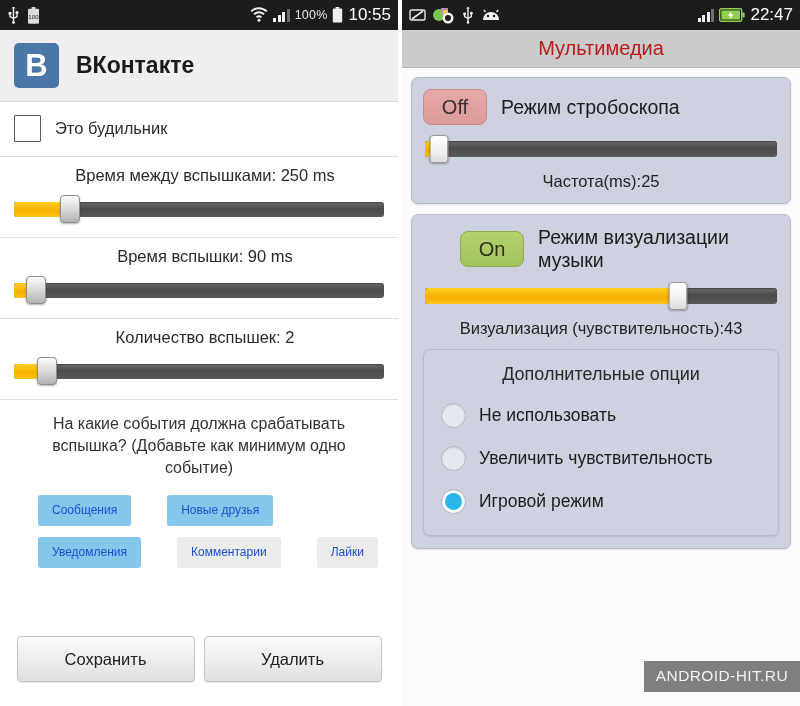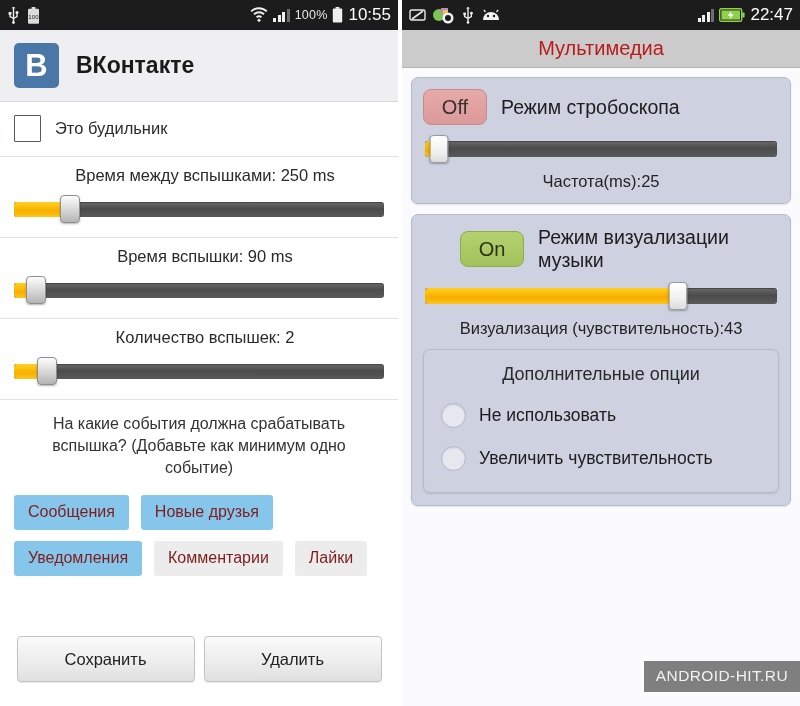--- a/index.html
+++ b/index.html
@@ -86,22 +86,22 @@
   }
 
   .hint {
     text-align: center; font-size: 16px; color: #333333; line-height: 1.38;
     padding: 13px 22px 16px;
   }
 
   .chips { padding: 0 14px; }
   .chip-row { display: flex; gap: 12px; margin-bottom: 11px; }
   .chip {
-    font-size: 16px; padding: 9px 14px 10px; border-radius: 3px;
-    color: #7f1d1d; line-height: 1;
+    font-size: 12px; padding: 9px 14px 10px; border-radius: 3px;
+    color: #1d4ed8; line-height: 1; margin-left: 24px;
   }
   .chip.on  { background: #85c6ea; }
   .chip.off { background: #ececec; }
 
   .btn-row {
     position: absolute; bottom: 24px; left: 0; right: 0;
     display: flex; justify-content: space-around; padding: 0 12px;
   }
   .btn-std {
     width: 178px; height: 46px; border-radius: 4px;
@@ -389,19 +389,23 @@
         <div class="card" style="margin:11px 0 0; background:#cdd1e0;">
           <div class="opt-title">Дополнительные опции</div>
           <div class="radio-row">
             <div class="radio"></div>
             <div class="radio-label">Не использовать</div>
           </div>
           <div class="radio-row">
             <div class="radio"></div>
             <div class="radio-label">Увеличить чувствительность</div>
           </div>
+          <div class="radio-row">
+            <div class="radio sel"></div>
+            <div class="radio-label">Игровой режим</div>
+          </div>
         </div>
       </div>
     </div>
 
     <div class="watermark">ANDROID-HIT.RU</div>
   </div>
 </div>
 
 </body></html>

